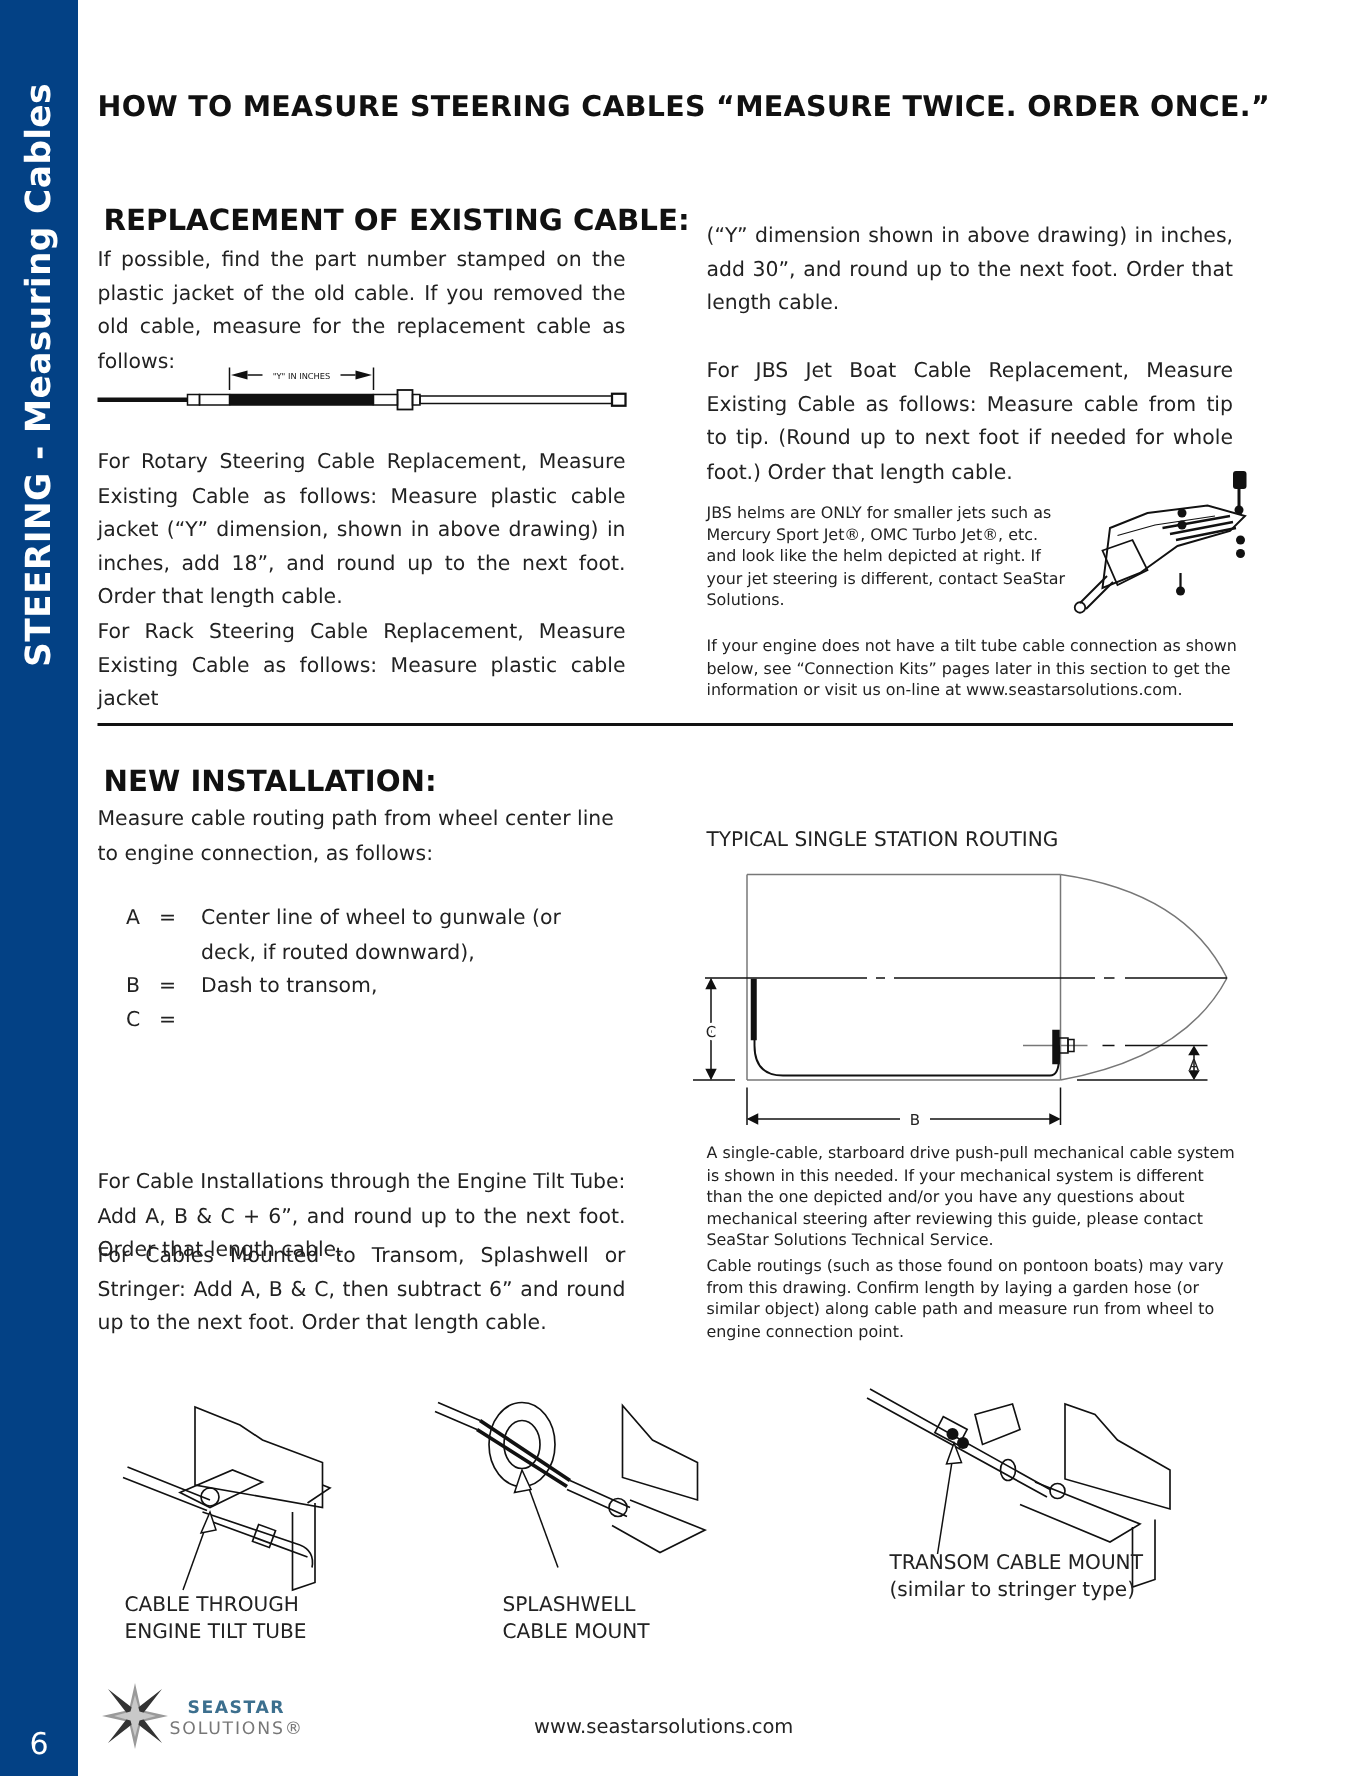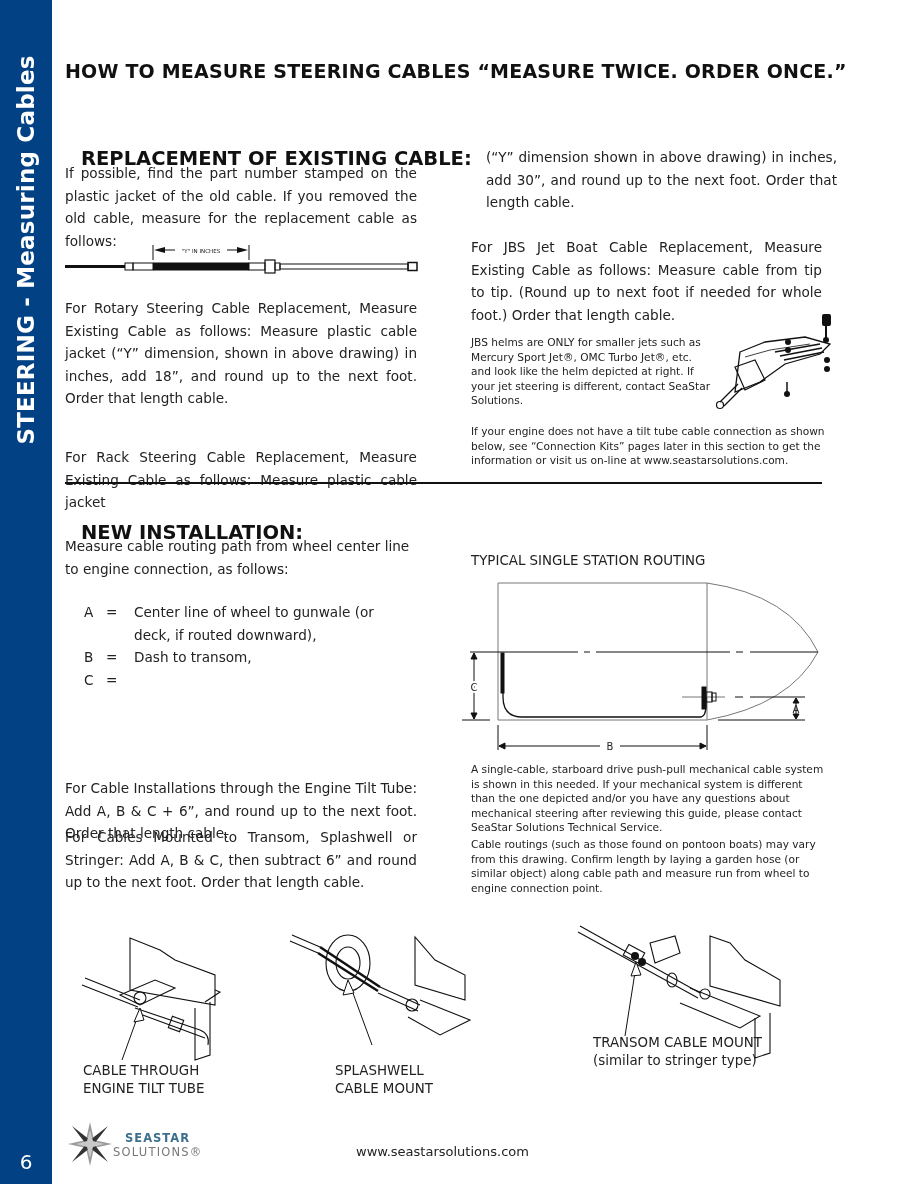--- a/index.html
+++ b/index.html
@@ -4,21 +4,21 @@
 <style>
   html, body { margin:0; padding:0; }
   body { width:898px; height:1184px; background:#fff; position:relative; overflow:hidden;
          font-family:"DejaVu Sans", sans-serif; color:#1a1a1a; }
   .sidebar { position:absolute; left:0; top:0; width:52px; height:1184px; background:#034185; }
   .sidebar-title { position:absolute; left:26px; top:250px; transform:translate(-50%,-50%) rotate(-90deg);
         white-space:nowrap; color:#fff; font-weight:bold; font-size:23px; letter-spacing:0.2px; }
   .page-num { position:absolute; left:0; width:52px; top:1150px; text-align:center; color:#fff; font-size:20px; }
   .abs { position:absolute; }
   .main-title { left:65px; top:60px; font-size:19px; font-weight:bold; color:#111; letter-spacing:0.2px; white-space:nowrap; }
-  h2 { margin:16px; font-size:19.5px; font-weight:bold; color:#111; white-space:nowrap; }
+  h2 { margin:4px; font-size:19.5px; font-weight:bold; color:#111; white-space:nowrap; }
   .body-text { font-size:13.6px; line-height:22.5px; text-align:justify; color:#222; }
   .small-text { font-size:10.6px; line-height:14.6px; color:#222; }
   .caps { font-size:13.4px; color:#222; line-height:18px; white-space:nowrap; }
   .rule { position:absolute; left:65px; top:482px; width:757px; height:2px; background:#111; }
   .defs { position:absolute; left:84px; top:601px; font-size:13.6px; line-height:22.5px; color:#222; }
   .defs .row { display:flex; }
   .defs .k { width:22px; }
   .defs .eq { width:28px; }
   .defs .v { width:260px; }
   .footer-url { left:356px; top:1144px; font-size:13px; color:#222; }
@@ -56,23 +56,23 @@
     <line x1="184" y1="5" x2="184" y2="20" class="ln"></line>
     <polygon points="89,10 100,7 100,13" fill="#111"></polygon>
     <line x1="100" y1="10" x2="110" y2="10" class="ln"></line>
     <polygon points="183,10 172,7 172,13" fill="#111"></polygon>
     <line x1="162" y1="10" x2="172" y2="10" class="ln"></line>
     <text x="136" y="12.5" font-size="5.5" text-anchor="middle" fill="#111">"Y" IN INCHES</text>
   </svg>
 </div>
 
 <div class="abs body-text" style="left:65px;top:297px;width:352px;">For Rotary Steering Cable Replacement, Measure Existing Cable as follows: Measure plastic cable jacket (“Y” dimension, shown in above drawing) in inches, add 18”, and round up to the next foot. Order that length cable.</div>
-<div class="abs body-text" style="left:65px;top:410px;width:352px;margin-top:36px;">For Rack Steering Cable Replacement, Measure Existing Cable as follows: Measure plastic cable jacket</div>
-
-<div class="abs body-text" style="left:486px;top:146px;width:351px;">(“Y” dimension shown in above drawing) in inches, add 30”, and round up to the next foot. Order that length cable.</div>
+<div class="abs body-text" style="left:65px;top:410px;width:352px;">For Rack Steering Cable Replacement, Measure Existing Cable as follows: Measure plastic cable jacket</div>
+
+<div class="abs body-text" style="left:471px;top:146px;width:351px;">(“Y” dimension shown in above drawing) in inches, add 30”, and round up to the next foot. Order that length cable.</div>
 <div class="abs body-text" style="left:471px;top:236px;width:351px;">For JBS Jet Boat Cable Replacement, Measure Existing Cable as follows: Measure cable from tip to tip. (Round up to next foot if needed for whole foot.) Order that length cable.</div>
 <div class="abs small-text" style="left:471px;top:335px;width:240px;">JBS helms are ONLY for smaller jets such as Mercury Sport Jet®, OMC Turbo Jet®, etc. and look like the helm depicted at right. If your jet steering is different, contact SeaStar Solutions.</div>
 
 <div class="abs" style="left:710px;top:312px;width:130px;height:100px;">
   <svg width="130" height="100" viewBox="0 0 130 100">
     <path d="M30,40 L55,30 L95,25 L120,32 L110,42 L75,52 L50,70 L25,80 Z" class="ln" stroke-width="1.3"></path>
     <path d="M35,45 L60,38 L100,32" class="ln" stroke-width="0.8"></path>
     <path d="M65,40 L110,32 M70,44 L112,36 M74,48 L114,40" stroke="#111" stroke-width="1.6"></path>
     <path d="M25,55 L45,48 L55,68 L35,78 Z" class="ln" stroke-width="1.2"></path>
     <path d="M10,90 L28,72 M14,94 L32,76" class="ln" stroke-width="1.3"></path>

